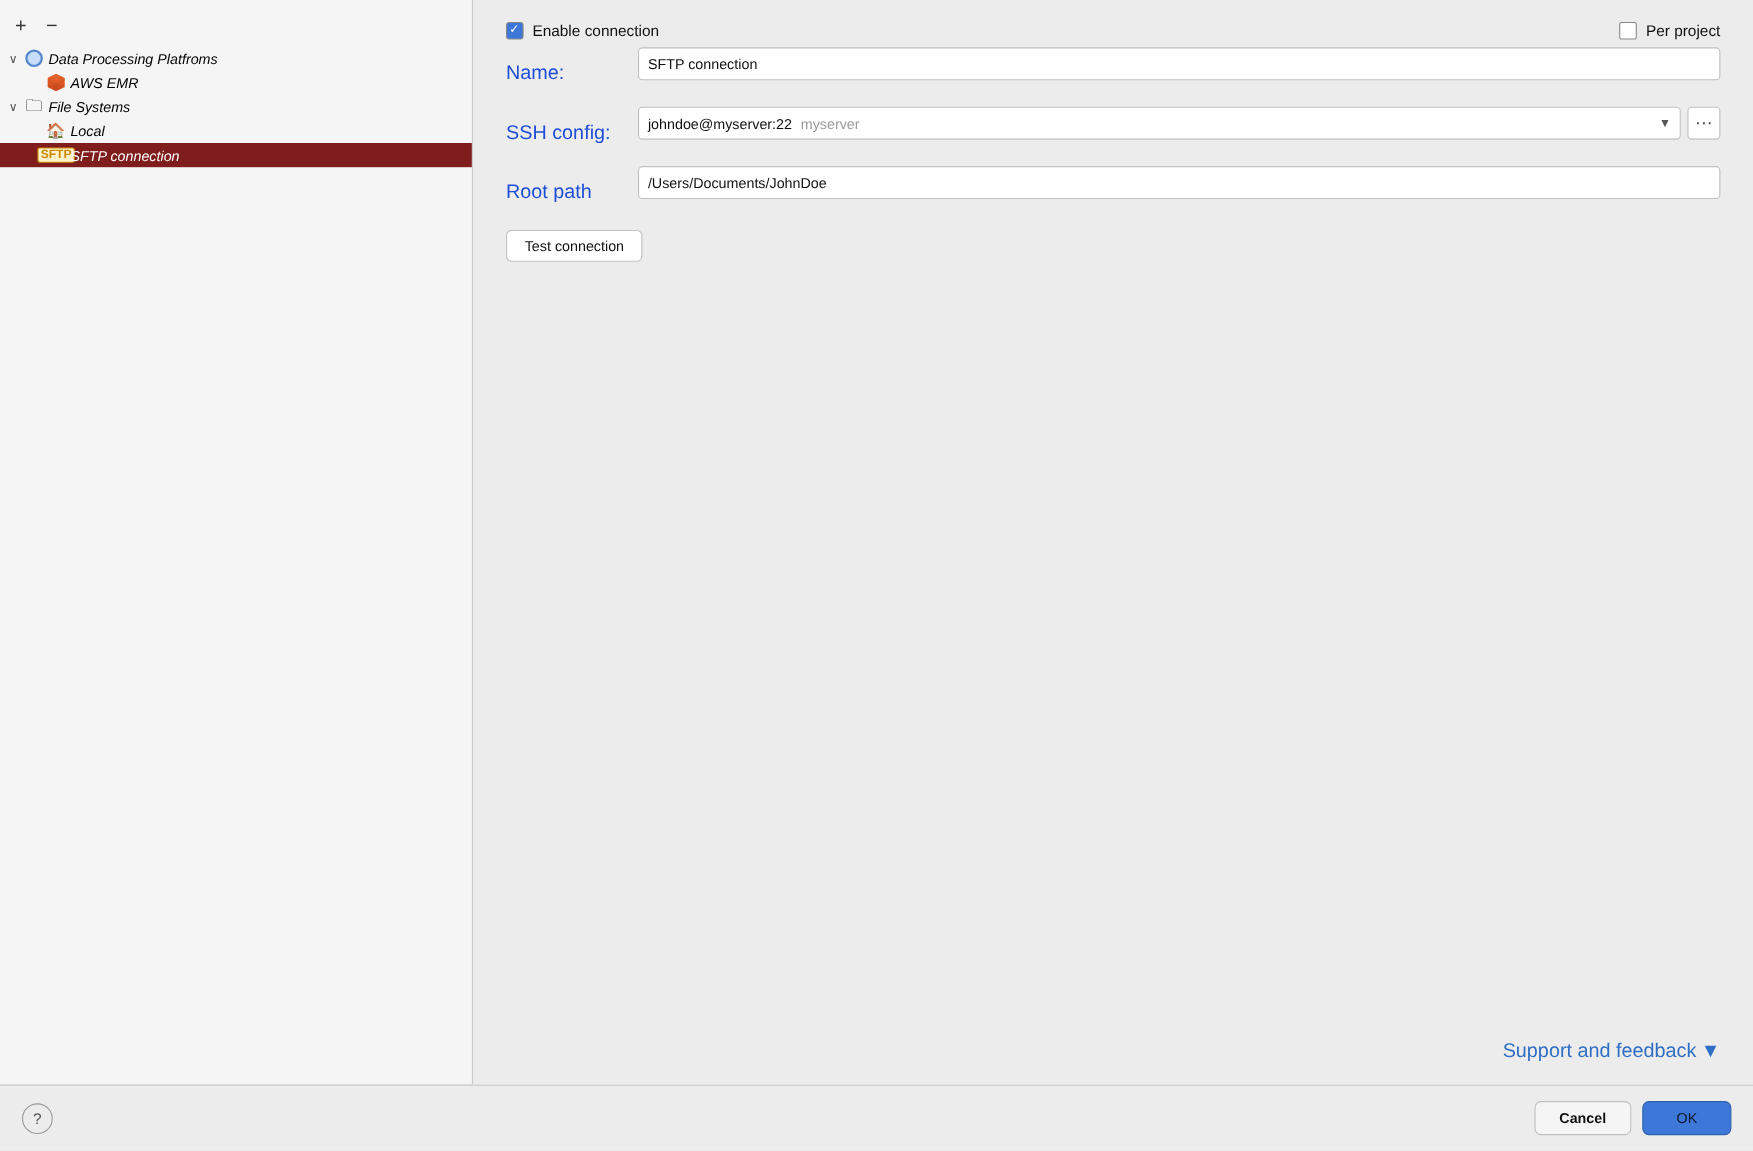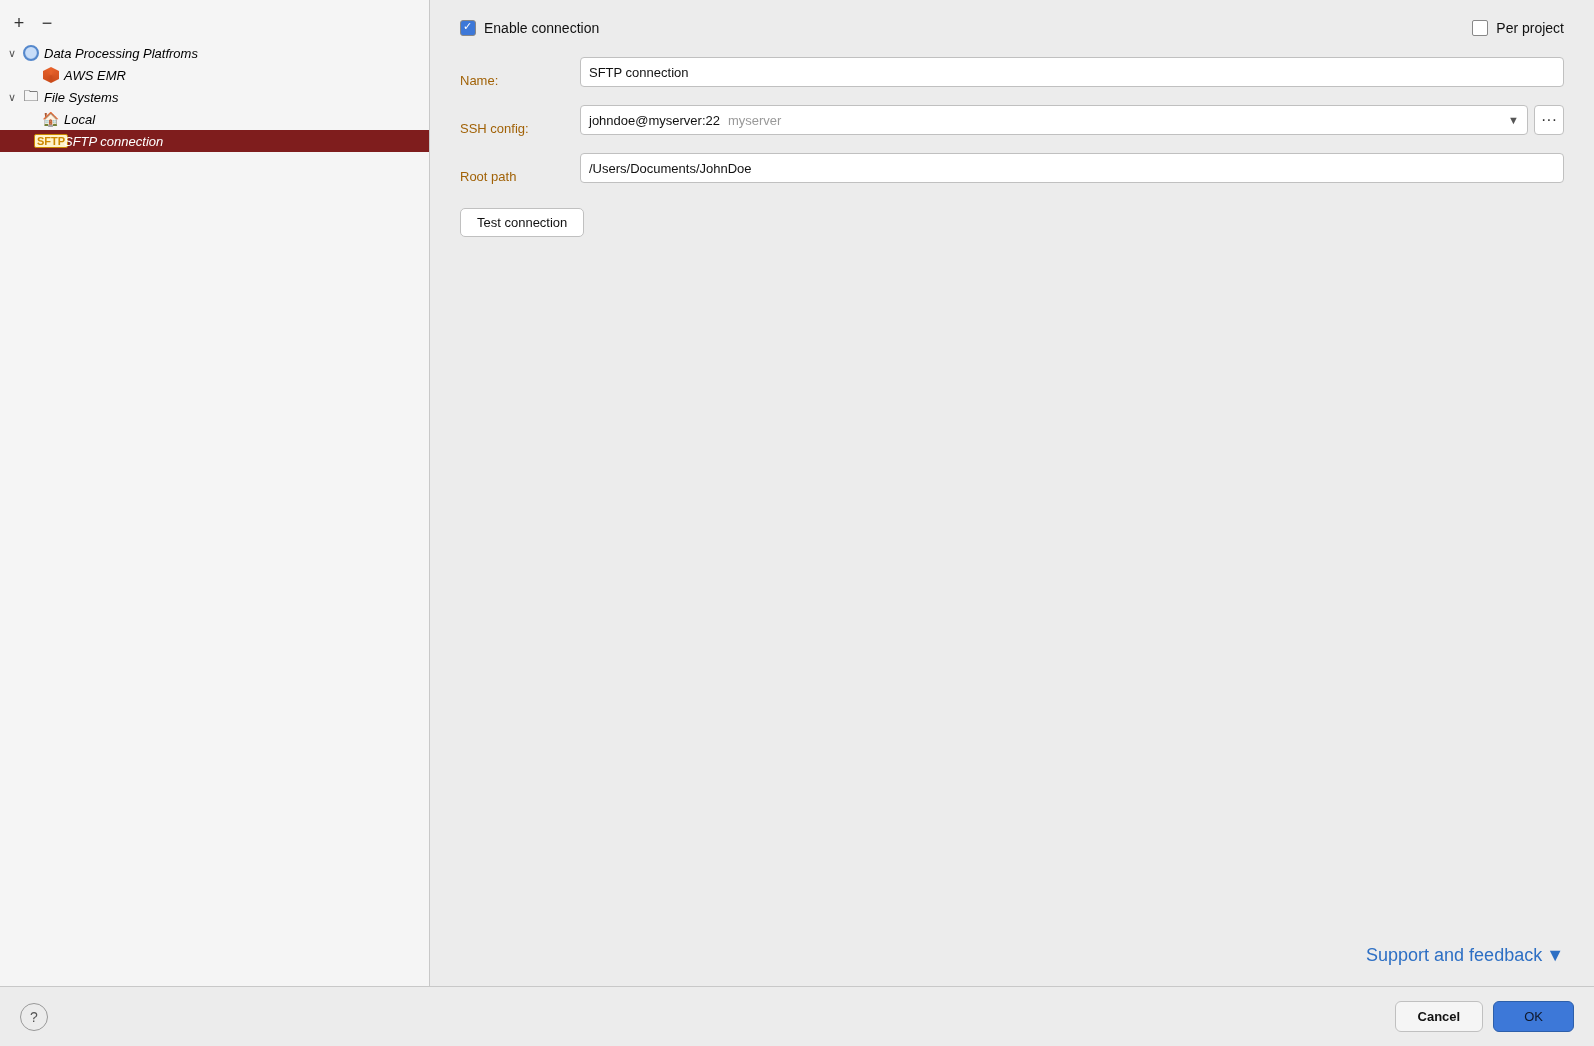--- a/index.html
+++ b/index.html
@@ -144,21 +144,21 @@
       padding: 20px 30px;
       display: flex;
       flex-direction: column;
       position: relative;
     }
 
     .enable-row {
       display: flex;
       align-items: center;
       justify-content: space-between;
-      margin-bottom: 20px;
+      margin-bottom: 3px;
     }
 
     .enable-left {
       display: flex;
       align-items: center;
       gap: 8px;
     }
 
     .enable-right {
       display: flex;
@@ -203,22 +203,22 @@
     }
 
     .form-row {
       display: flex;
       align-items: center;
       margin-bottom: 16px;
     }
 
     .form-label {
       width: 120px;
-      font-size: 13px;
-      color: #a16207;
+      font-size: 18px;
+      color: #1d4ed8;
       flex-shrink: 0;
       margin-top: 17px;
     }
 
     .form-input {
       flex: 1;
       height: 30px;
       border: 1px solid #c0c0c0;
       border-radius: 4px;
       background: white;

